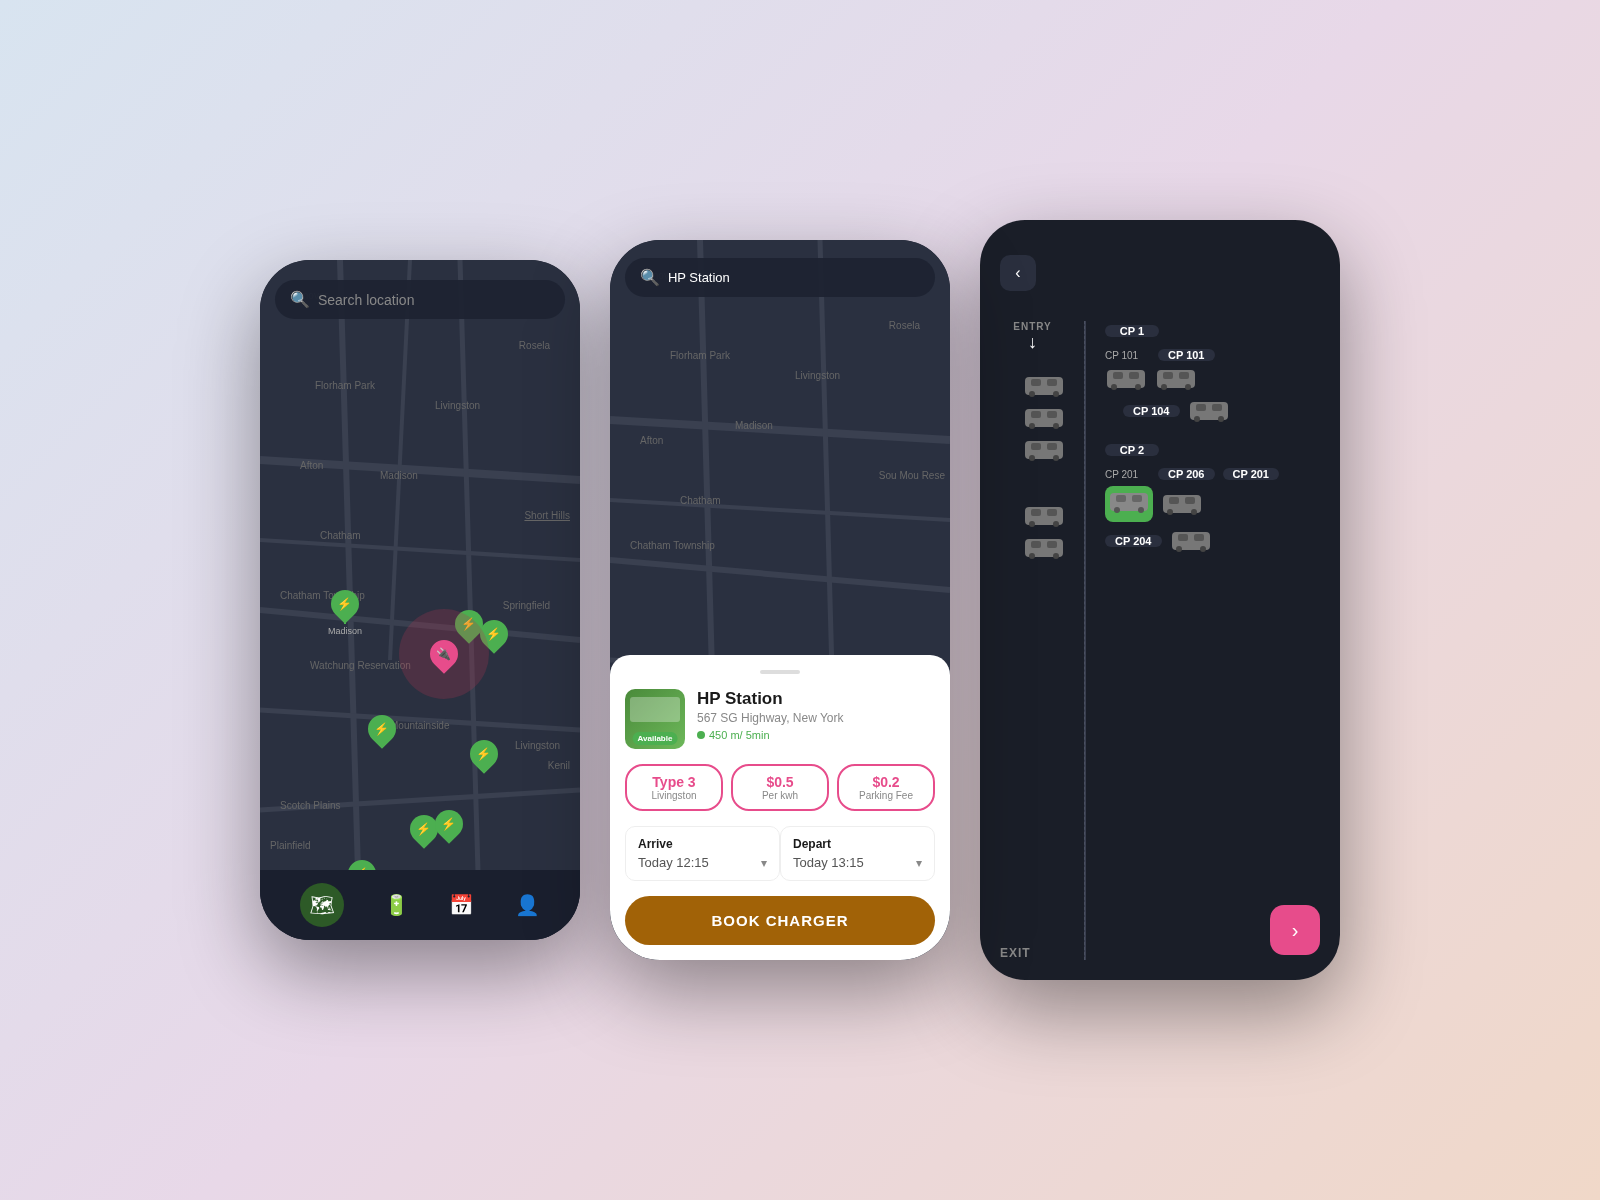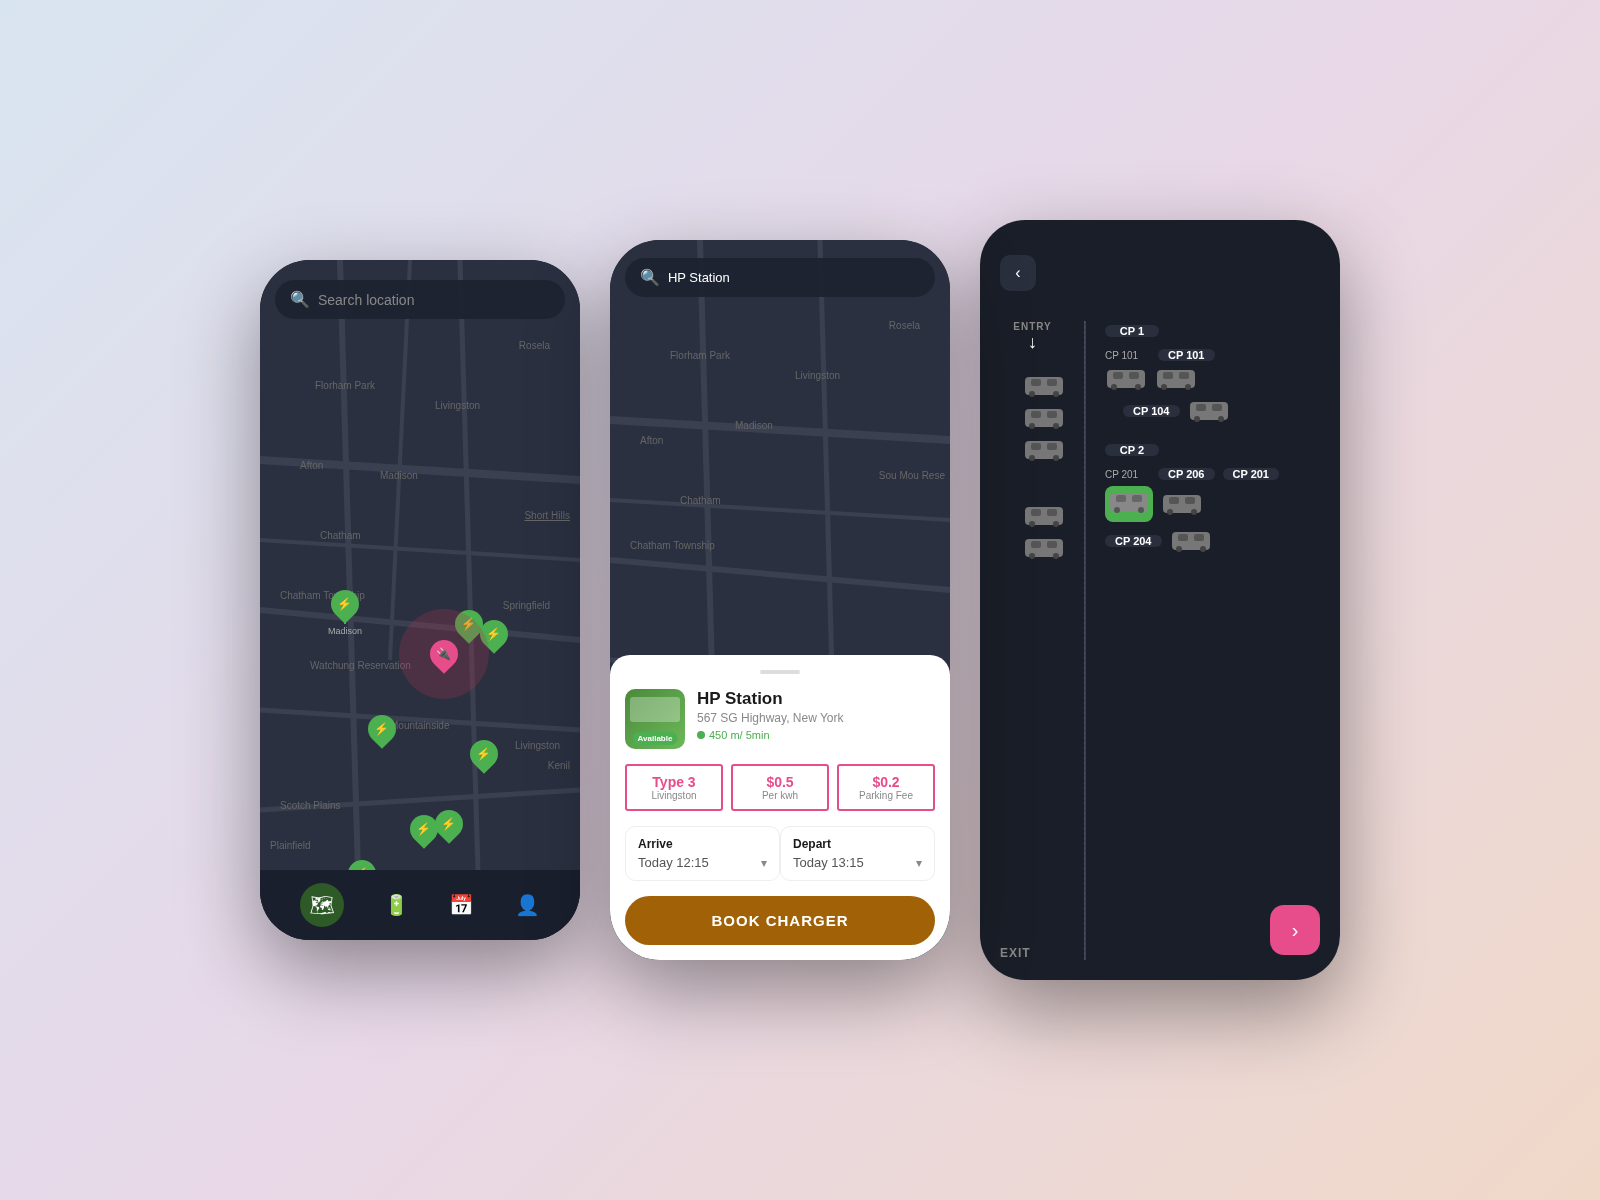--- a/index.html
+++ b/index.html
@@ -236,21 +236,21 @@
     
     .info-pills {
       display: flex;
       gap: 8px;
       margin-bottom: 15px;
     }
 
     .pill {
       flex: 1;
       border: 2px solid #e74c8b;
-      border-radius: 3px;
+      border-radius: 18px;
       padding: 8px 10px;
       text-align: center;
     }
 
     .pill-value {
       font-size: 14px;
       font-weight: 700;
       color: #e74c8b;
       display: block;
     }

